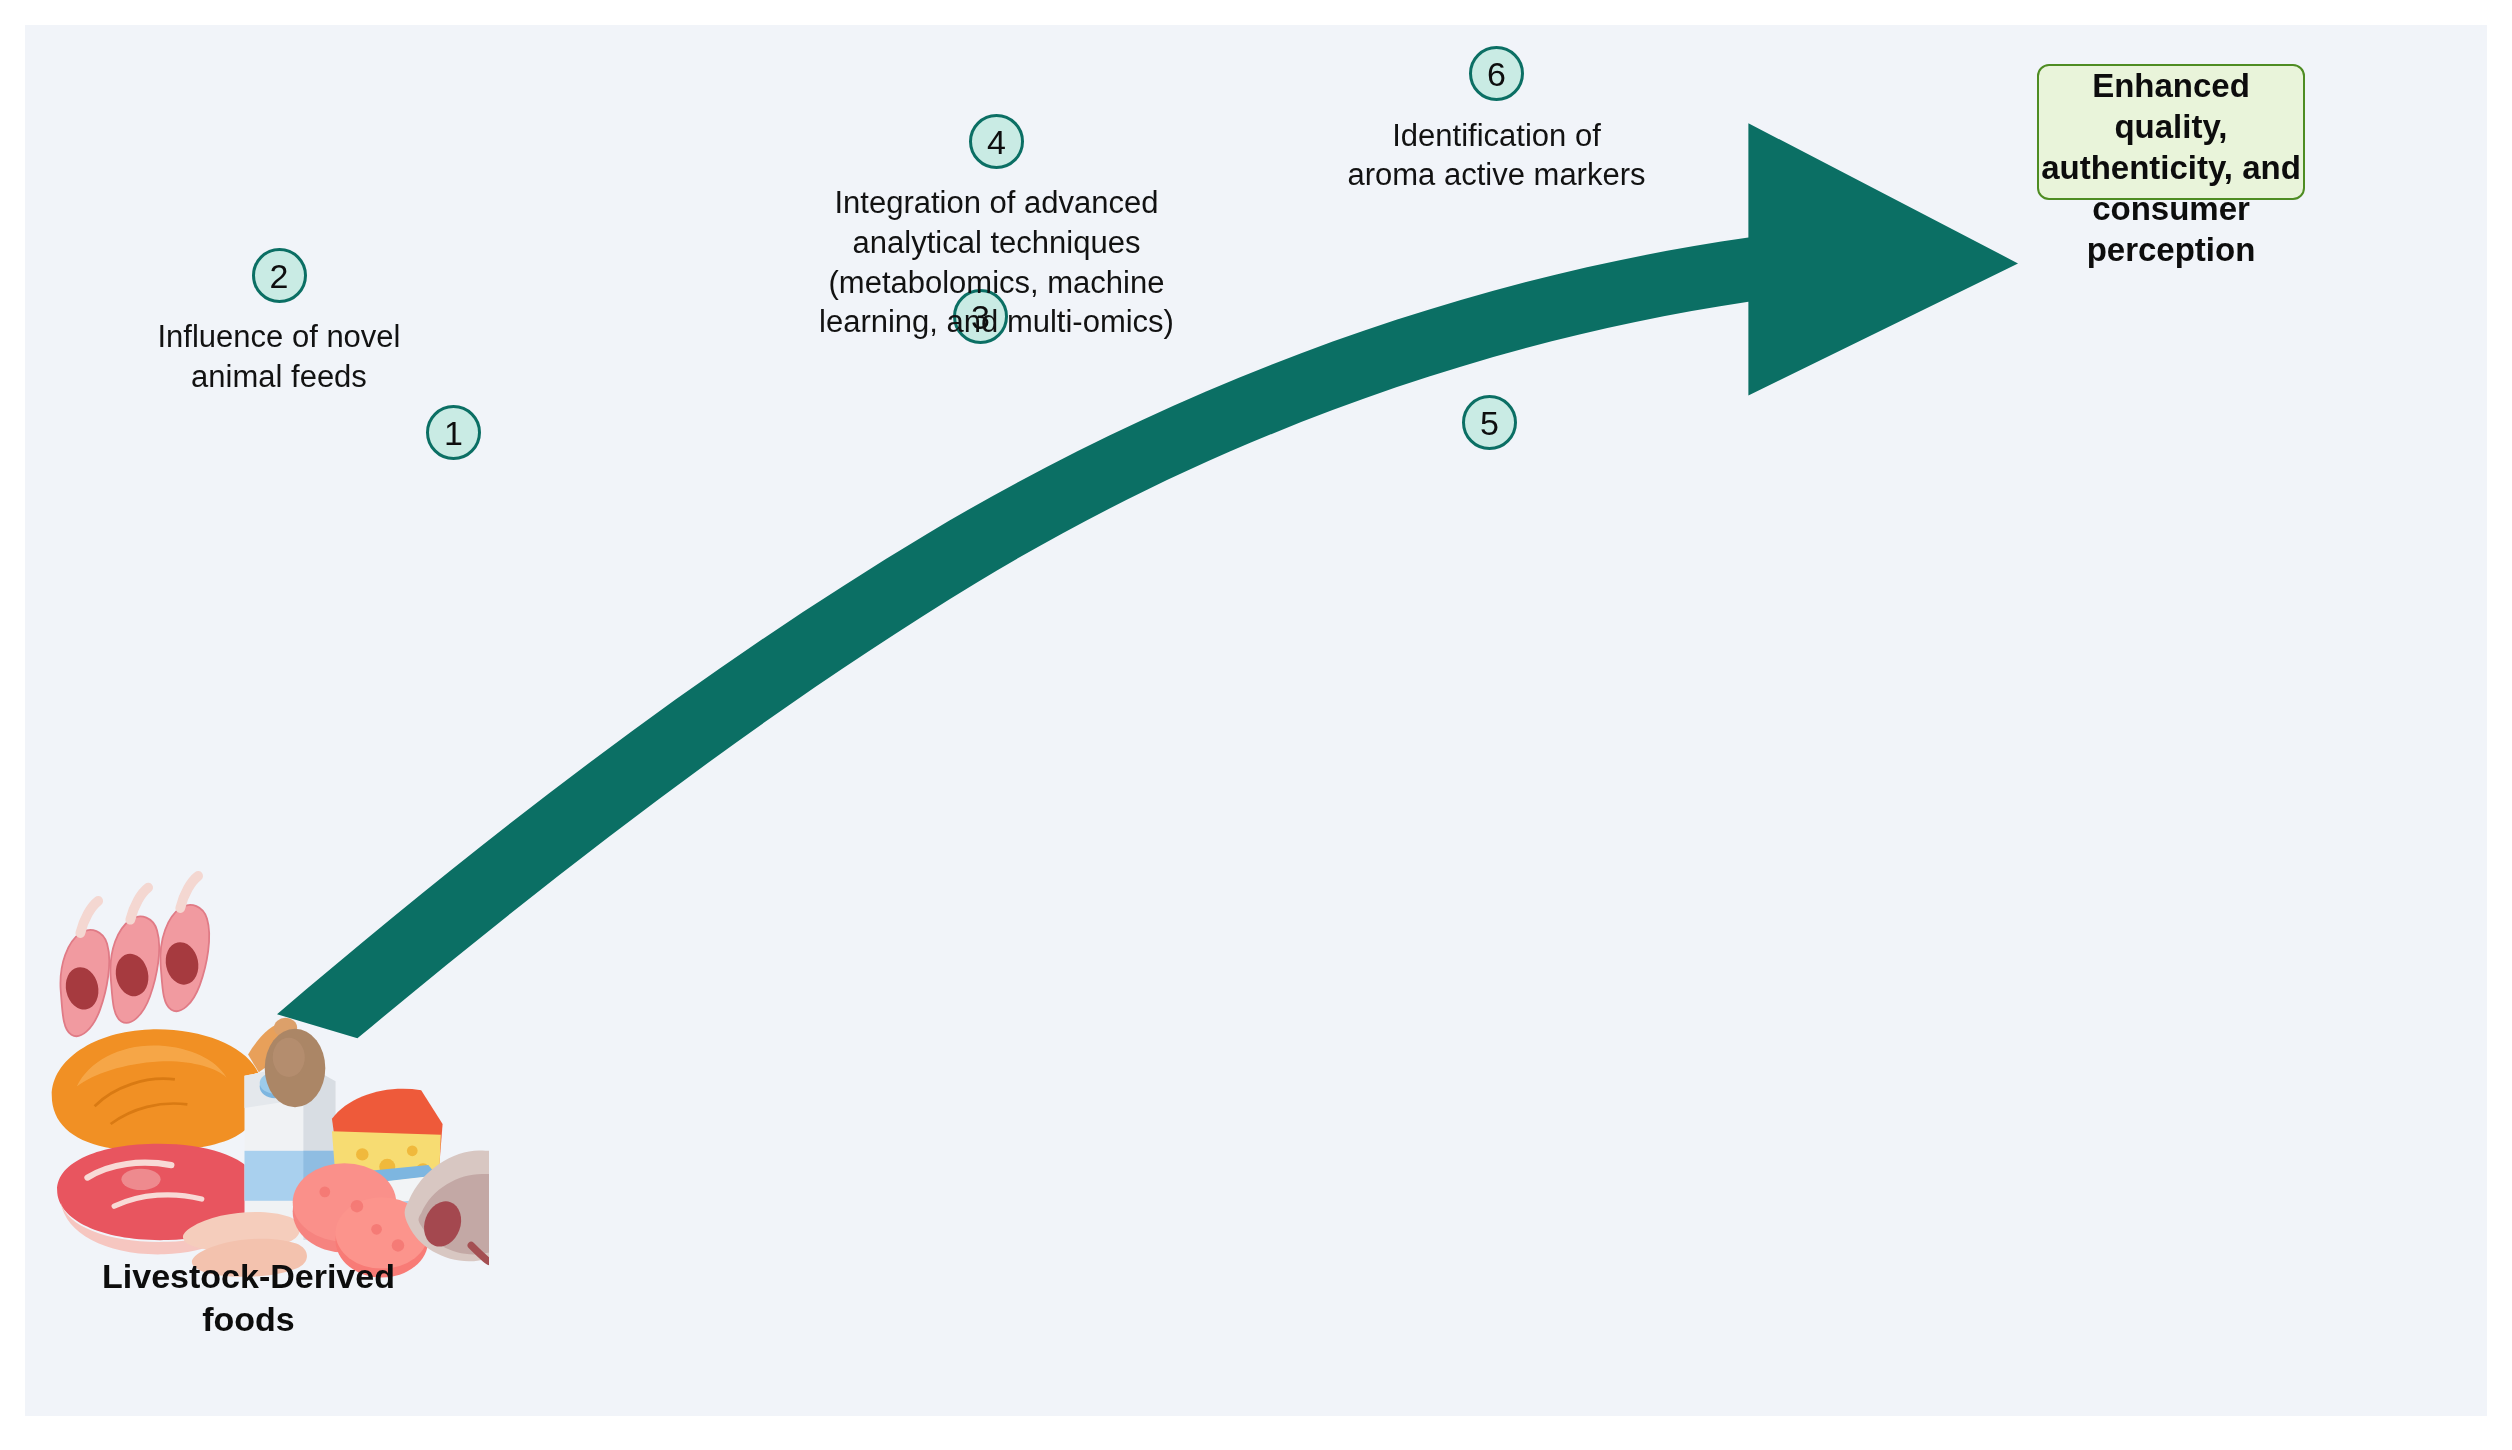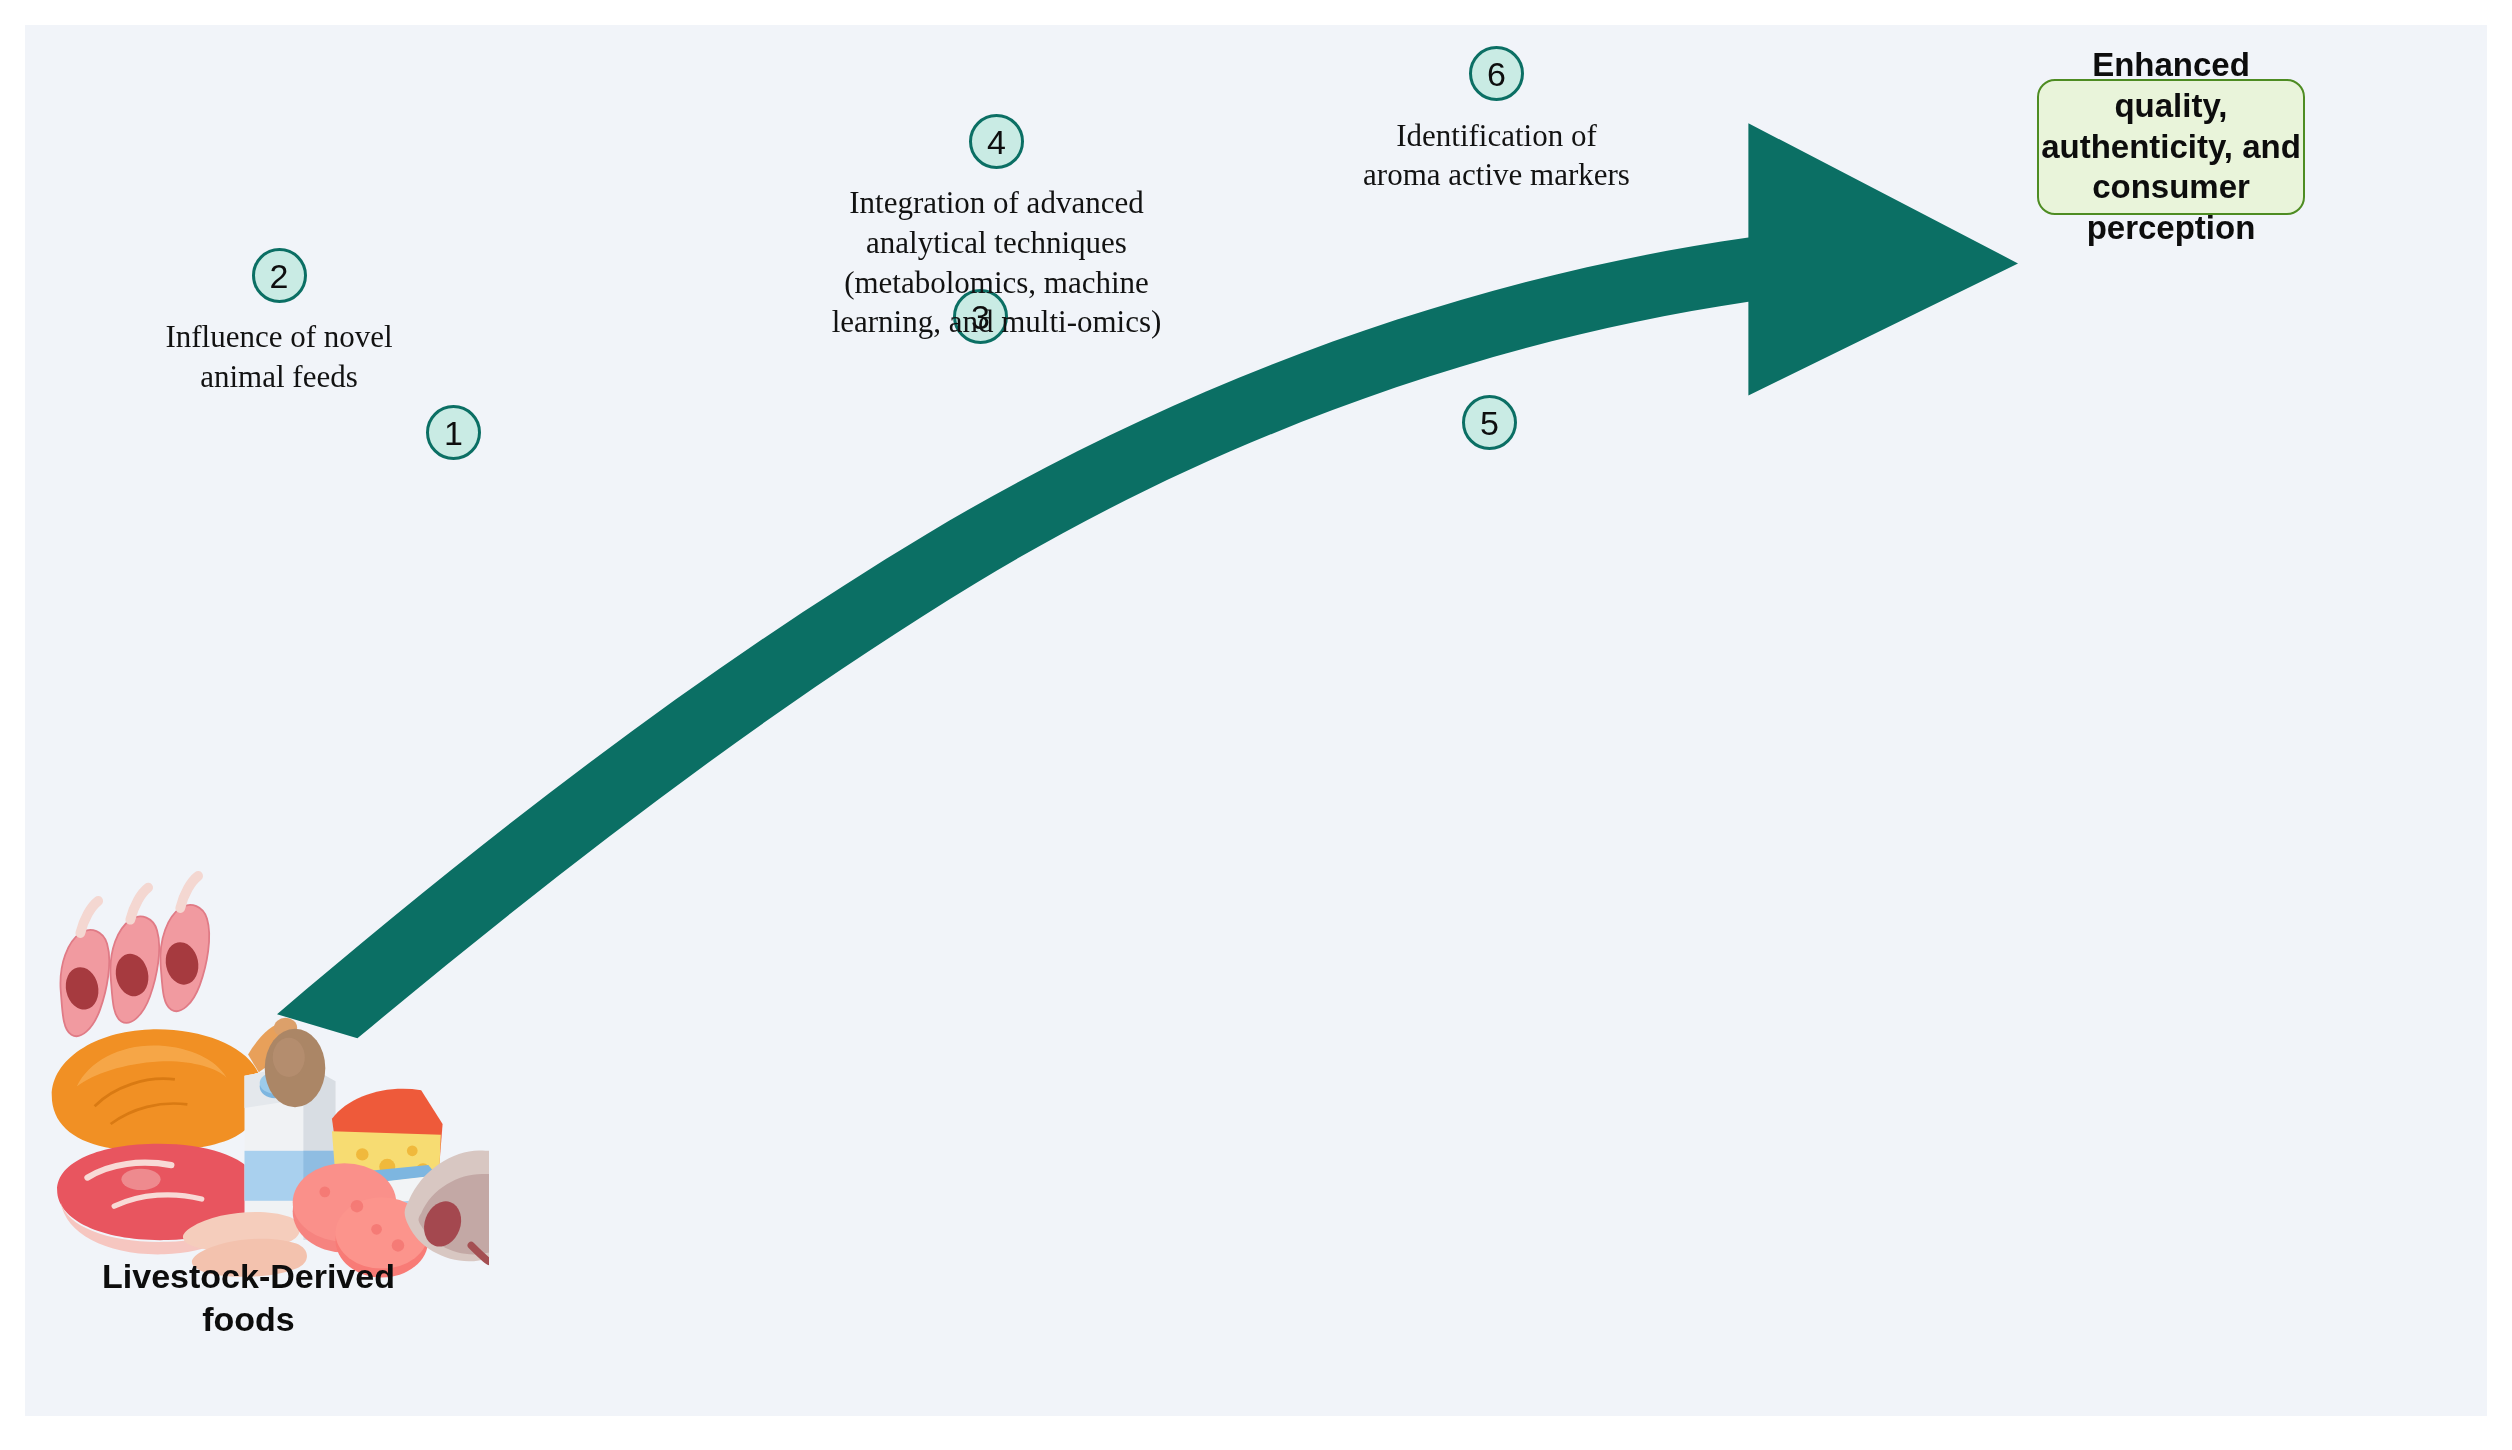--- a/index.html
+++ b/index.html
@@ -55,36 +55,35 @@
     font-family: "Liberation Sans", sans-serif;
     line-height: 1;
   }
   .step-label {
     margin-top: 14.3px;
     text-align: center;
     font-size: 31px;
     line-height: 1.28;
     color: #121212;
     white-space: pre-line;
-    font-family: Liberation Serif, serif;
+    font-family: Liberation Sans, sans-serif;
   }
 
   
   #outcome-box {
     position: absolute;
     left: 2012px;
-    top: 54px;
+    top: 39px;
     width: 268px;
     height: 136px;
     background: #e9f4da;
     border: 2.7px solid #4e8c22;
-    border-radius: 18px;
+    border-radius: 12px;
     box-sizing: border-box;
     display: flex;
-    align-items: center;
     justify-content: center;
   }
   #outcome-text {
     text-align: center;
     font-size: 33px;
     font-weight: bold;
     line-height: 1.24;
     color: #0d0d0d;
     white-space: pre-line;
   }

